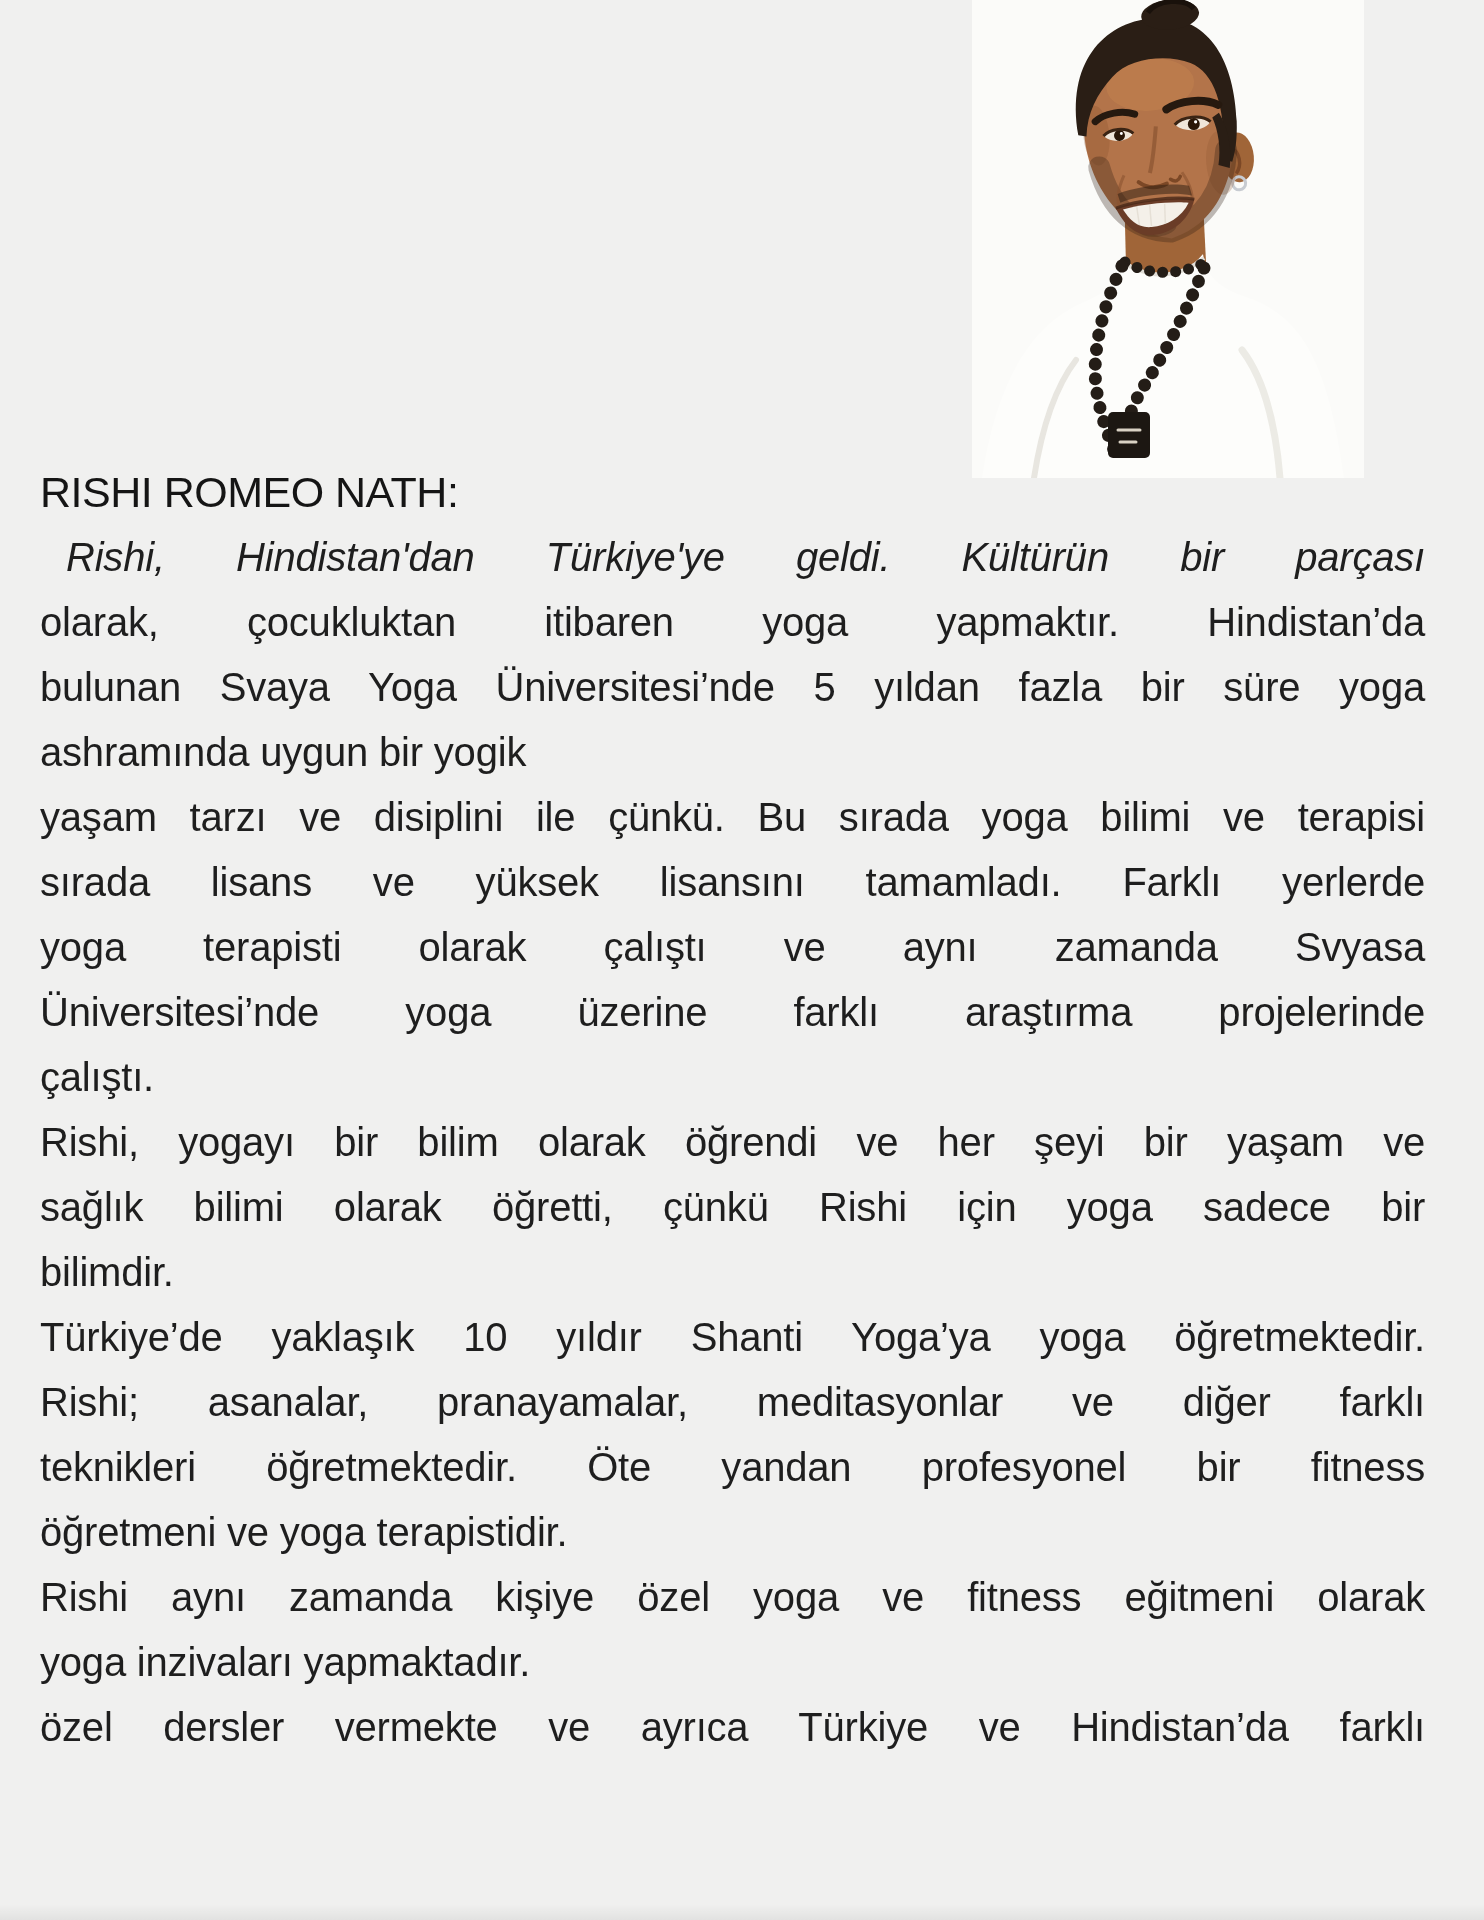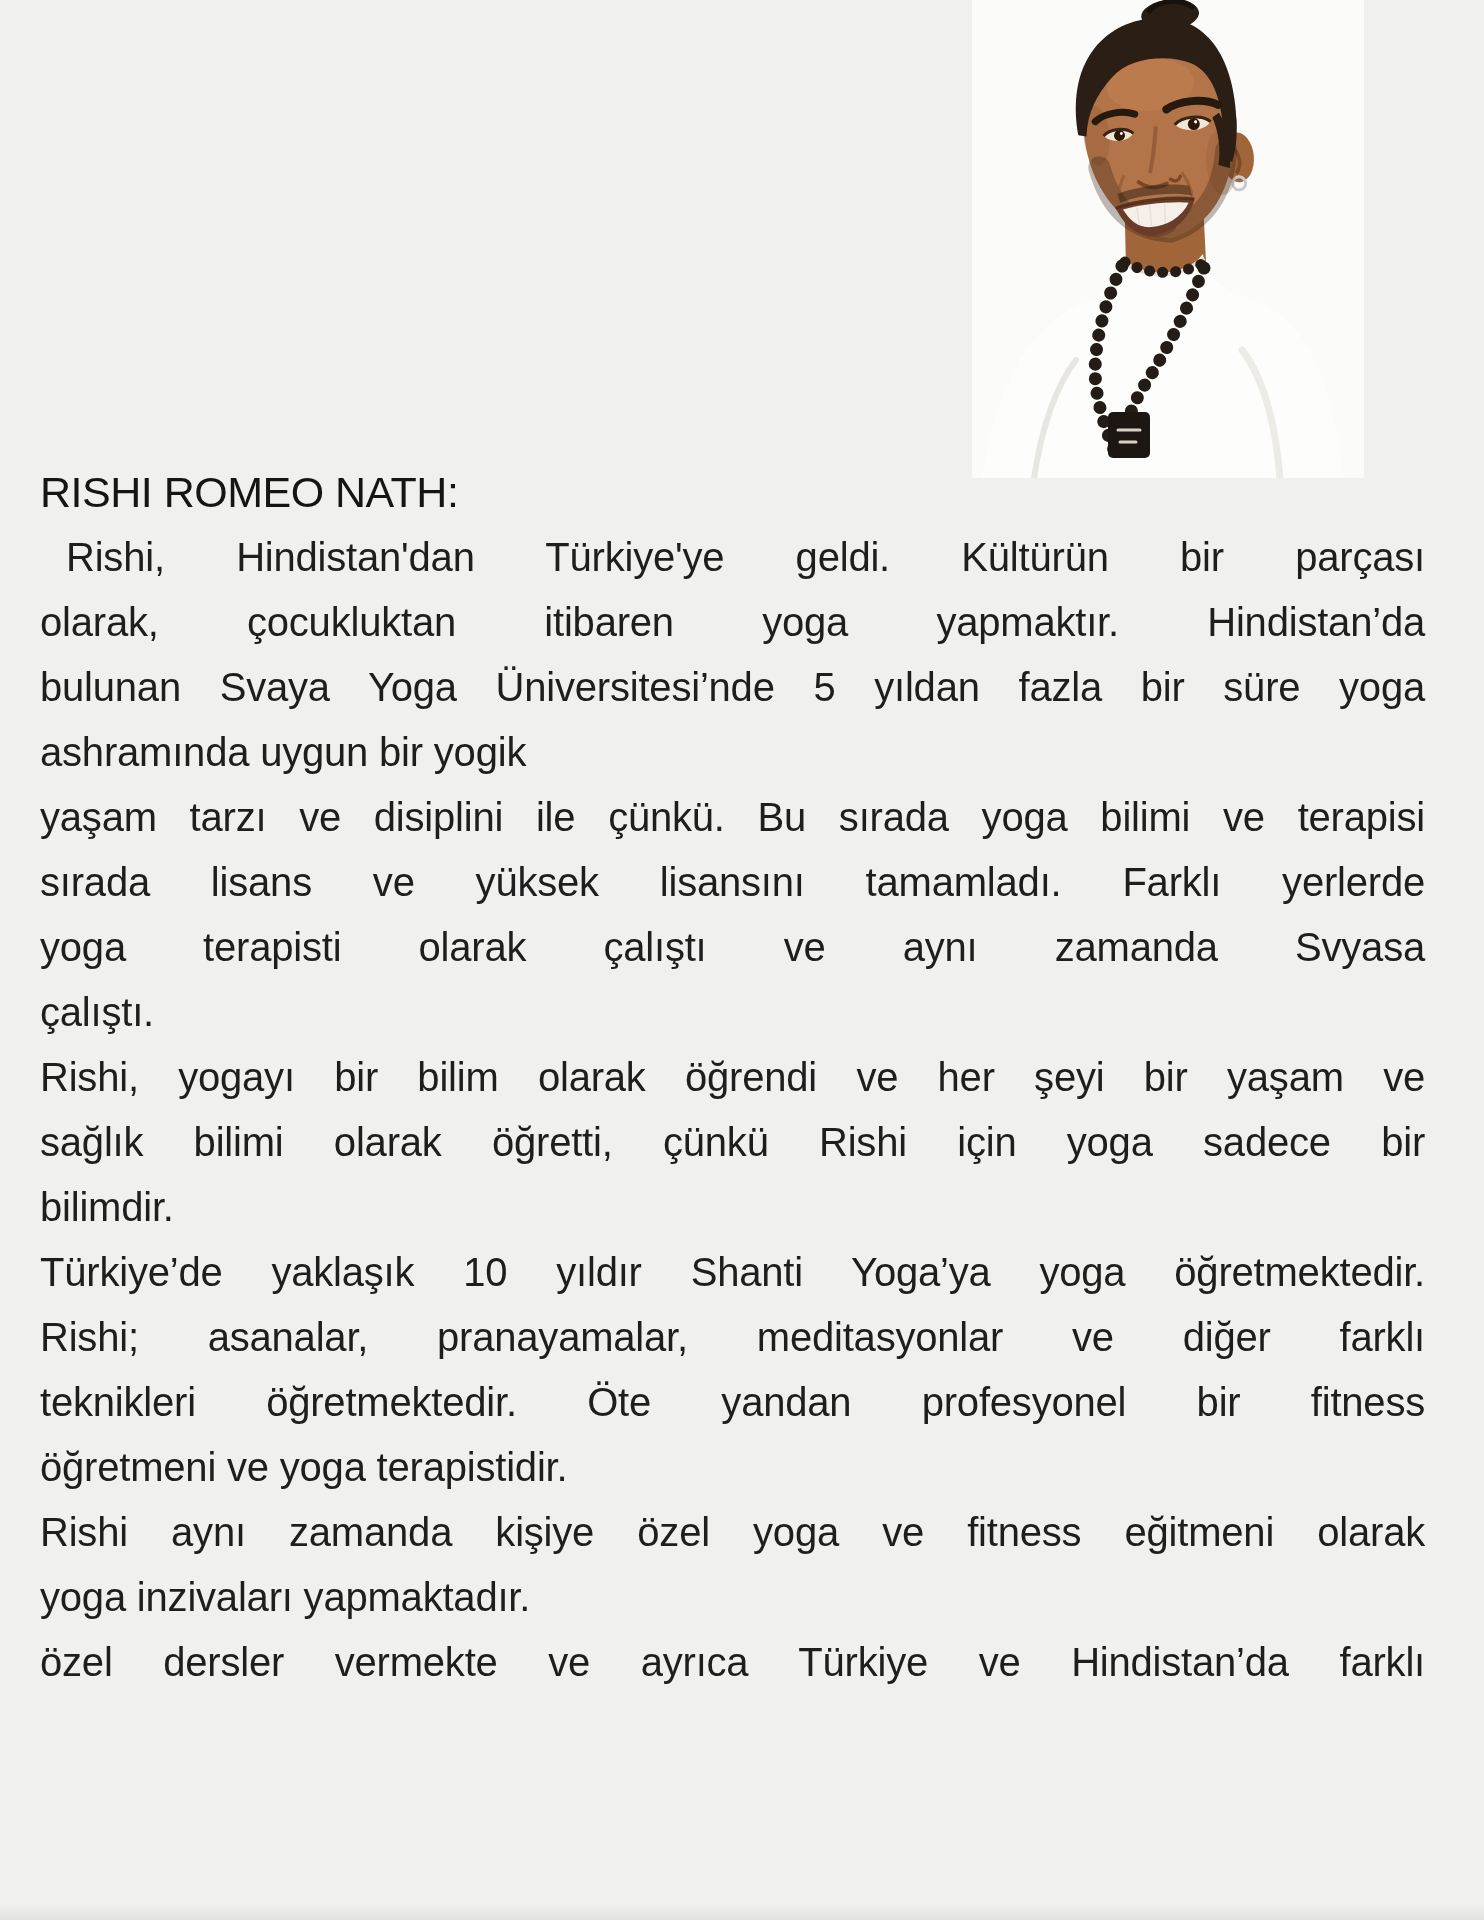--- a/index.html
+++ b/index.html
@@ -7,21 +7,21 @@
     width:1484px;height:1920px;position:relative;overflow:hidden;
     background:#f0f0ef;color:#1e1e1e;
     font-family:"Liberation Sans", sans-serif;
   }
   .photo{position:absolute;left:972px;top:0;width:392px;height:478px;}
   .photo svg{display:block;width:100%;height:100%;}
   .text-block{position:absolute;left:40px;top:412px;width:1385px;margin-top:48px;}
   .title{font-size:43px;line-height:65px;letter-spacing:-0.5px;color:#151515;white-space:nowrap;}
   .tline{font-size:40px;line-height:65px;letter-spacing:-0.2px;}
   .j{text-align:justify;text-align-last:justify;text-justify:inter-word;}
-  .ind{padding-left:26px;}
+  .ind{padding-left:26px;font-style:italic;}
   .bottom-shade{position:absolute;left:0;bottom:0;width:100%;height:16px;
     background:linear-gradient(to bottom,rgba(0,0,0,0),rgba(0,0,0,0.06));}
 </style>
 </head>
 <body>
 
 <div class="photo">
   <svg viewBox="0 0 392 478" xmlns="http://www.w3.org/2000/svg">
     <rect width="392" height="478" fill="#fbfbf9"></rect>
     <g transform="translate(0,-22)">
@@ -90,20 +90,21 @@
 
 <div class="text-block">
   <div class="title">RISHI ROMEO NATH:</div>
   <div class="tline j ind">Rishi, Hindistan'dan Türkiye'ye geldi. Kültürün bir parçası</div>
   <div class="tline j">olarak, çocukluktan itibaren yoga yapmaktır. Hindistan’da</div>
   <div class="tline j">bulunan Svaya Yoga Üniversitesi’nde 5 yıldan fazla bir süre yoga</div>
   <div class="tline">ashramında uygun bir yogik</div>
   <div class="tline j">yaşam tarzı ve disiplini ile çünkü. Bu sırada yoga bilimi ve terapisi</div>
   <div class="tline j">sırada lisans ve yüksek lisansını tamamladı. Farklı yerlerde</div>
   <div class="tline j">yoga terapisti olarak çalıştı ve aynı zamanda Svyasa</div>
+  <div class="tline j">Üniversitesi’nde yoga üzerine farklı araştırma projelerinde</div>
   <div class="tline">çalıştı.</div>
   <div class="tline j">Rishi, yogayı bir bilim olarak öğrendi ve her şeyi bir yaşam ve</div>
   <div class="tline j">sağlık bilimi olarak öğretti, çünkü Rishi için yoga sadece bir</div>
   <div class="tline">bilimdir.</div>
   <div class="tline j">Türkiye’de yaklaşık 10 yıldır Shanti Yoga’ya yoga öğretmektedir.</div>
   <div class="tline j">Rishi; asanalar, pranayamalar, meditasyonlar ve diğer farklı</div>
   <div class="tline j">teknikleri öğretmektedir. Öte yandan profesyonel bir fitness</div>
   <div class="tline">öğretmeni ve yoga terapistidir.</div>
   <div class="tline j">Rishi aynı zamanda kişiye özel yoga ve fitness eğitmeni olarak</div>
   <div class="tline">yoga inzivaları yapmaktadır.</div>

